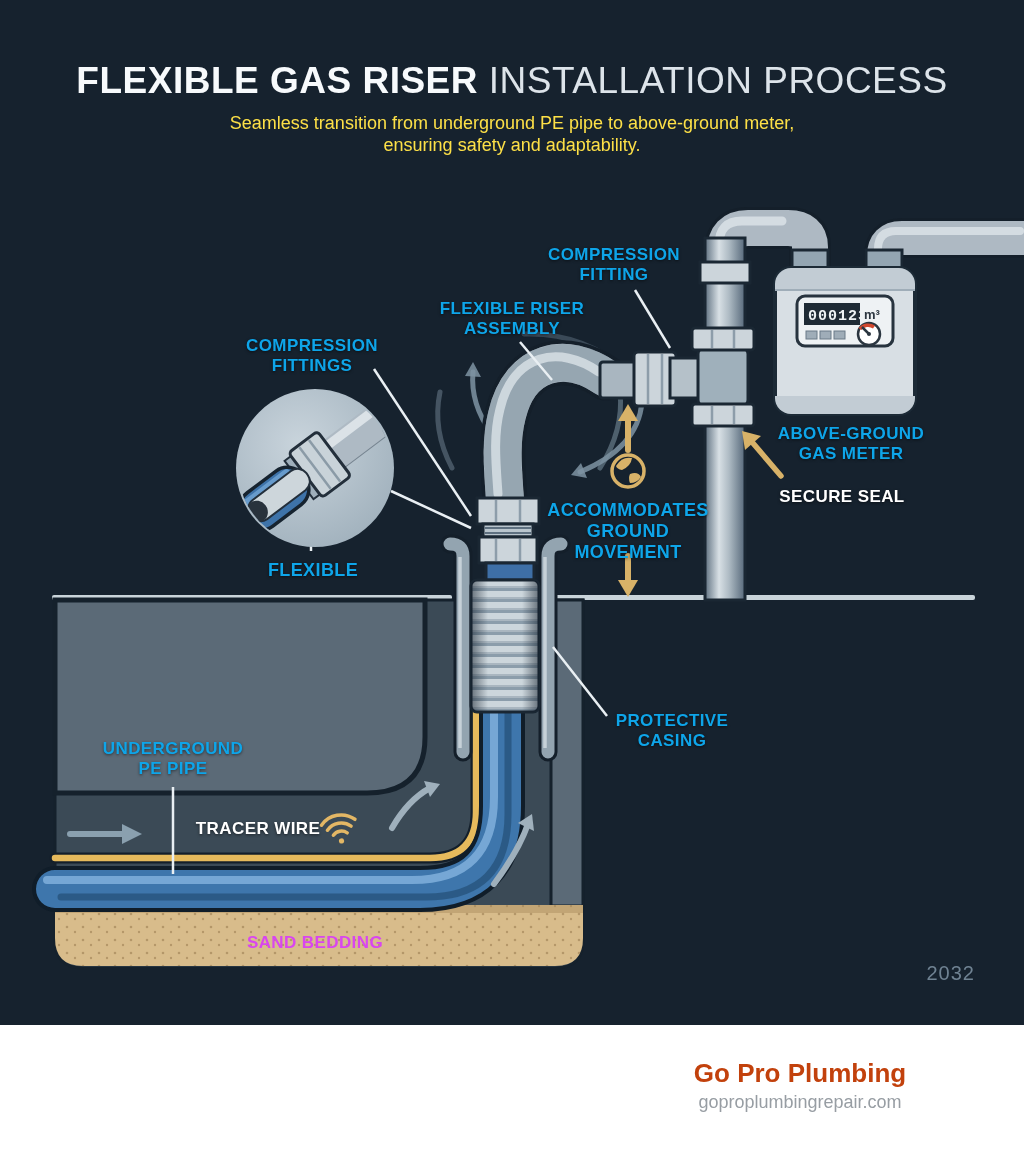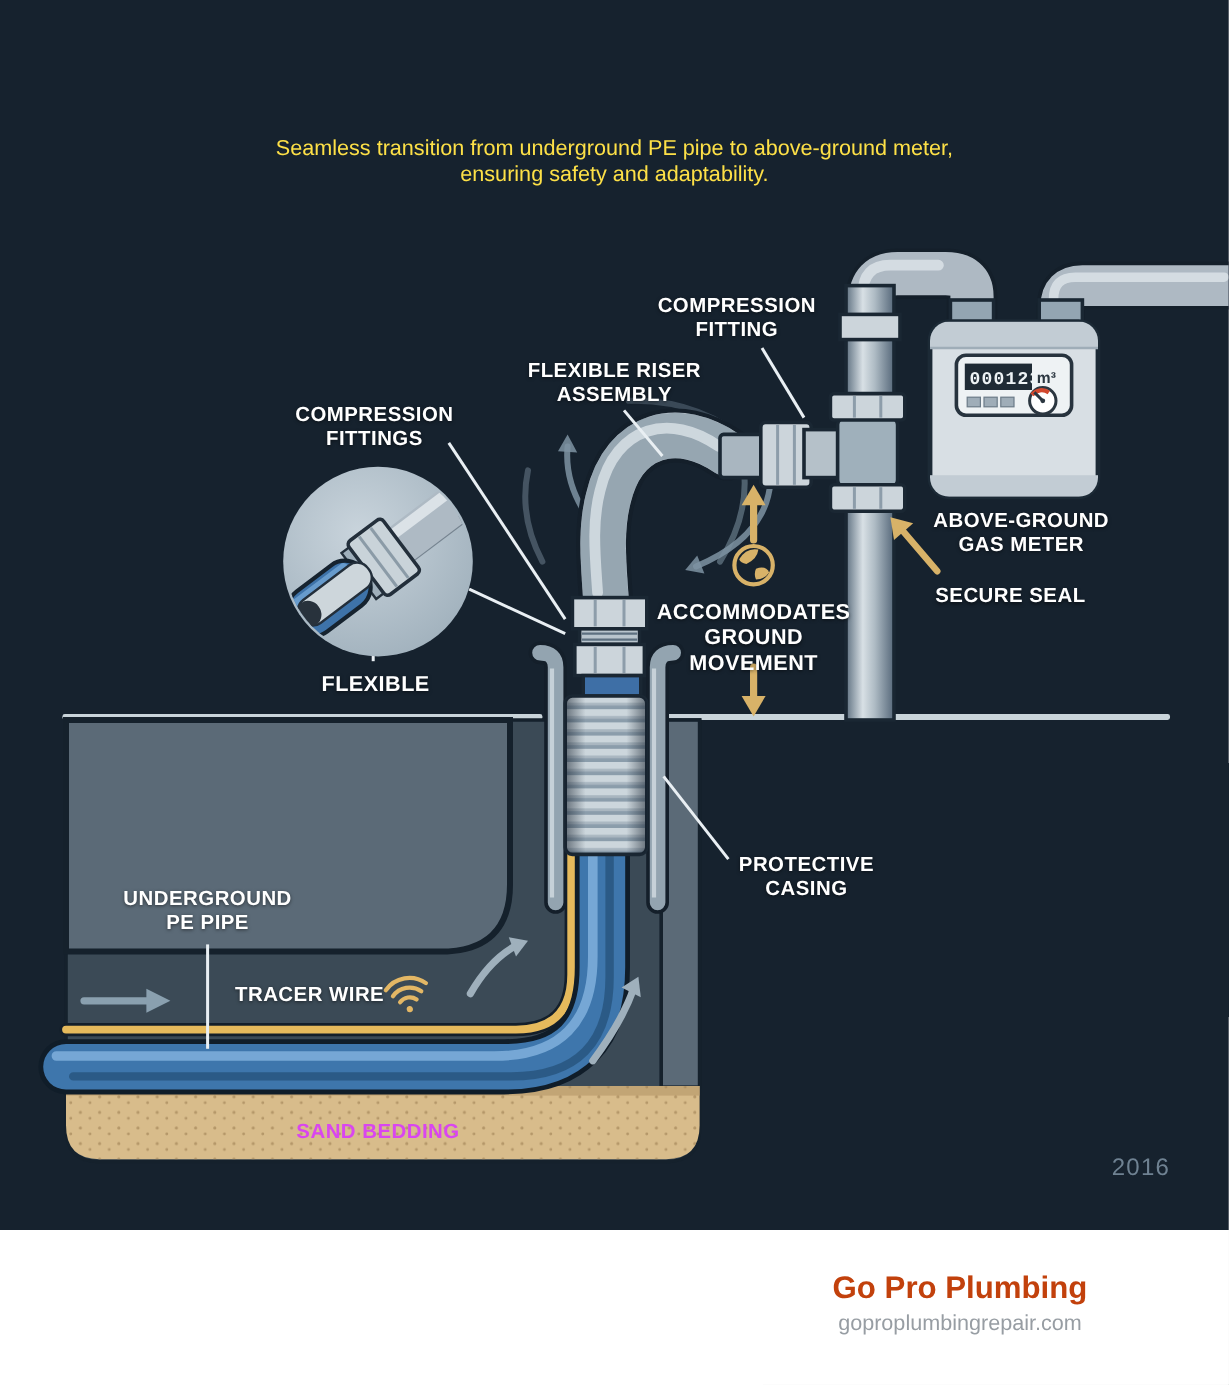--- a/index.html
+++ b/index.html
@@ -1,20 +1,20 @@
 <!DOCTYPE html>
 <html><head>
 <meta charset="utf-8">
 <style>
   html,body{margin:0;padding:0;background:#ffffff;}
   #page{position:relative;width:1024px;height:1154px;overflow:hidden;background:#ffffff;font-family:"Liberation Sans",sans-serif;}
   #canvas{position:absolute;left:0;top:0;width:1024px;height:1025px;background:#16222e;}
   svg{position:absolute;left:0;top:0;}
   .label{position:absolute;text-align:center;font-weight:700;font-size:17px;line-height:20px;
-         color:#ffffff;white-space:pre-line;letter-spacing:.4px;text-shadow:0 1px 3px rgba(0,0,0,.55);}
+         color:#0ea5e9;white-space:pre-line;letter-spacing:.4px;text-shadow:0 1px 3px rgba(0,0,0,.55);}
   .label.gold{color:#ffffff;}
   .label.dark{color:#d946ef;text-shadow:none;text-align:center;}
   .label.big{font-size:18px;line-height:21px;}
   #title{position:absolute;left:0;top:60px;width:1024px;text-align:center;
          font-size:37px;letter-spacing:.5px;color:#eef3f6;white-space:nowrap;}
   #title .b{font-weight:800;color:#f7fafc;}
   #title .l{font-weight:400;color:#dde4ea;}
   #subtitle{position:absolute;left:0;top:112px;width:1024px;text-align:center;
             font-size:18px;line-height:22px;color:#fde047;white-space:pre-line;}
   #year{position:absolute;left:880px;top:962px;width:95px;text-align:right;
@@ -245,20 +245,21 @@
     </g>
 
     <g transform="translate(341,838) rotate(-10)" fill="none" stroke="#e3b765" stroke-width="3.5" stroke-linecap="round">
       <circle cx="0" cy="3" r="2.6" fill="#e3b765" stroke="none"></circle>
       <path d="M -7 -4 A 10 10 0 0 1 7 -4"></path>
       <path d="M -12 -10 A 17 17 0 0 1 12 -10"></path>
       <path d="M -17 -16 A 24 24 0 0 1 17 -16"></path>
     </g>
   </svg>
 
+  <div id="title"><span class="b">FLEXIBLE GAS RISER</span><span class="l"> INSTALLATION PROCESS</span></div>
   <div id="subtitle">Seamless transition from underground PE pipe to above-ground meter,
 ensuring safety and adaptability.</div>
 
   <div class="label" style="left:494px;top:245px;width:240px;">COMPRESSION
 FITTING</div>
   <div class="label" style="left:392px;top:299px;width:240px;">FLEXIBLE RISER
 ASSEMBLY</div>
   <div class="label" style="left:192px;top:336px;width:240px;">COMPRESSION
 FITTINGS</div>
   <div class="label big" style="left:213px;top:560px;width:200px;">FLEXIBLE</div>
@@ -267,20 +268,20 @@
   <div class="label gold" style="left:722px;top:487px;width:240px;">SECURE SEAL</div>
   <div class="label big" style="left:508px;top:500px;width:240px;">ACCOMMODATES
 GROUND
 MOVEMENT</div>
   <div class="label" style="left:552px;top:711px;width:240px;">PROTECTIVE
 CASING</div>
   <div class="label" style="left:53px;top:739px;width:240px;">UNDERGROUND
 PE PIPE</div>
   <div class="label gold" style="left:148px;top:819px;width:220px;">TRACER WIRE</div>
   <div class="label dark" style="left:195px;top:933px;width:240px;">SAND BEDDING</div>
-  <div id="year">2016</div>
+  <div id="year">2032</div>
   </div>
 
   <div id="footer">
     <div class="company">Go Pro Plumbing</div>
     <div class="site">goproplumbingrepair.com</div>
   </div>
 </div>
 
 </body></html>

